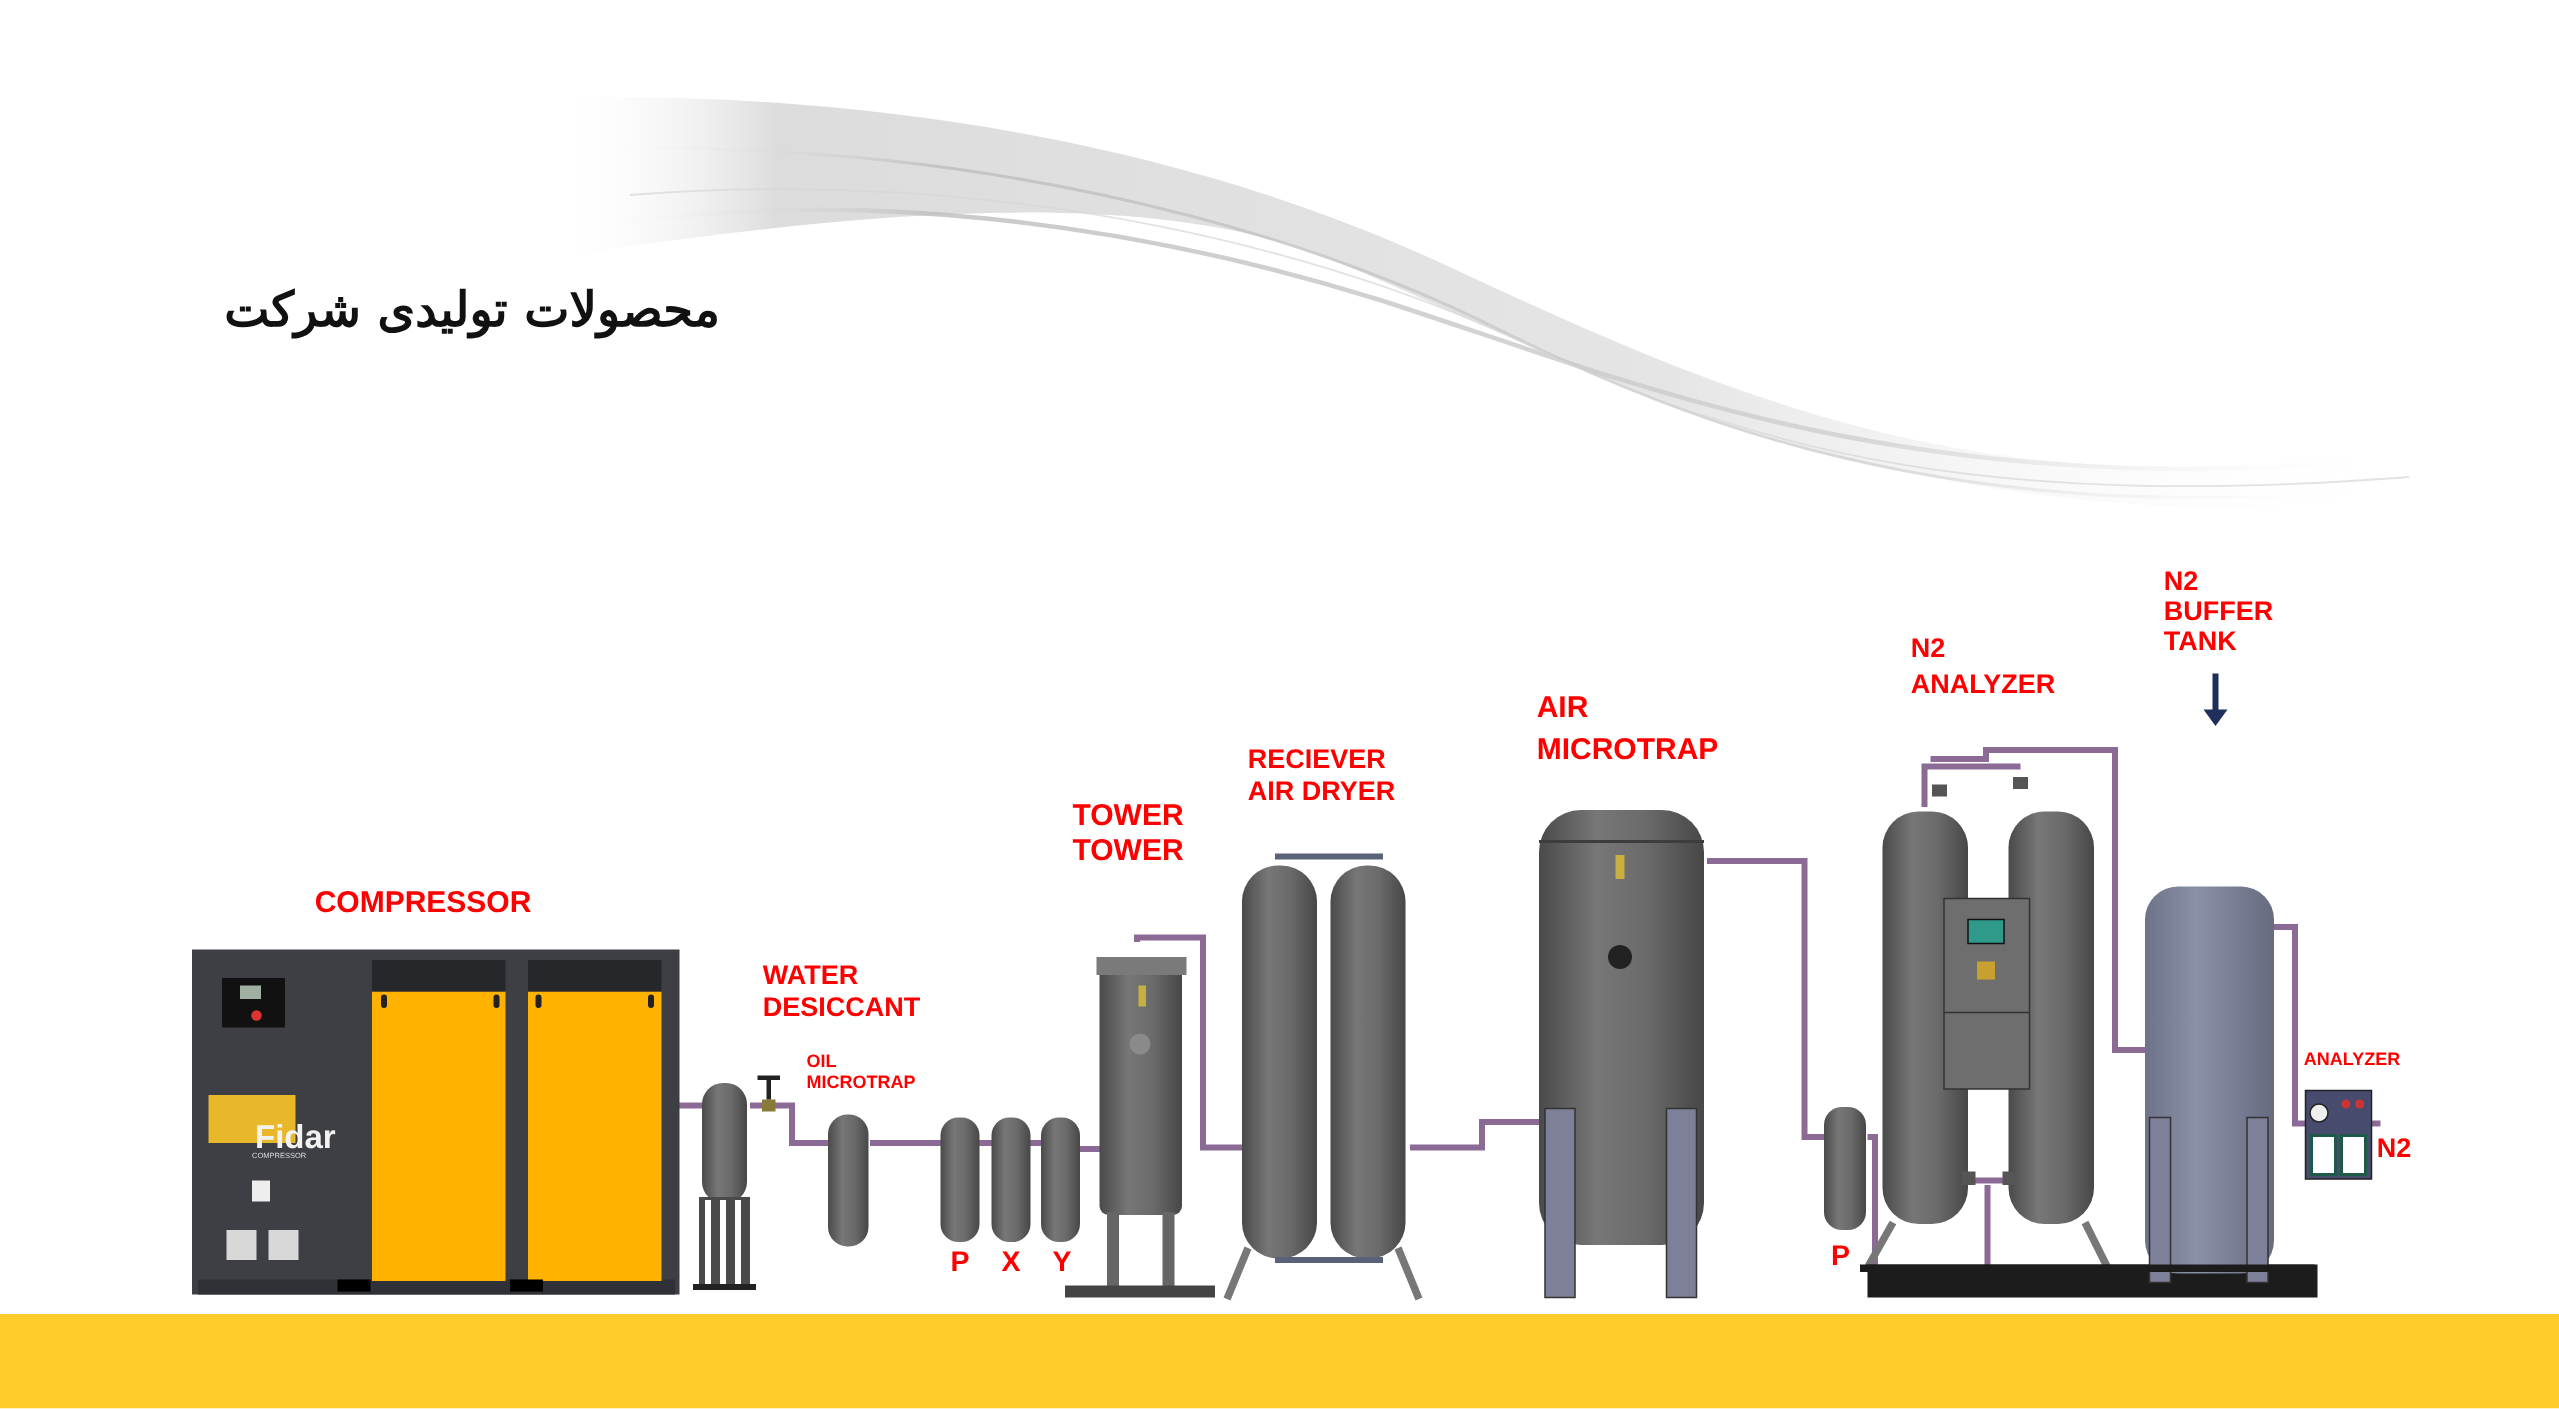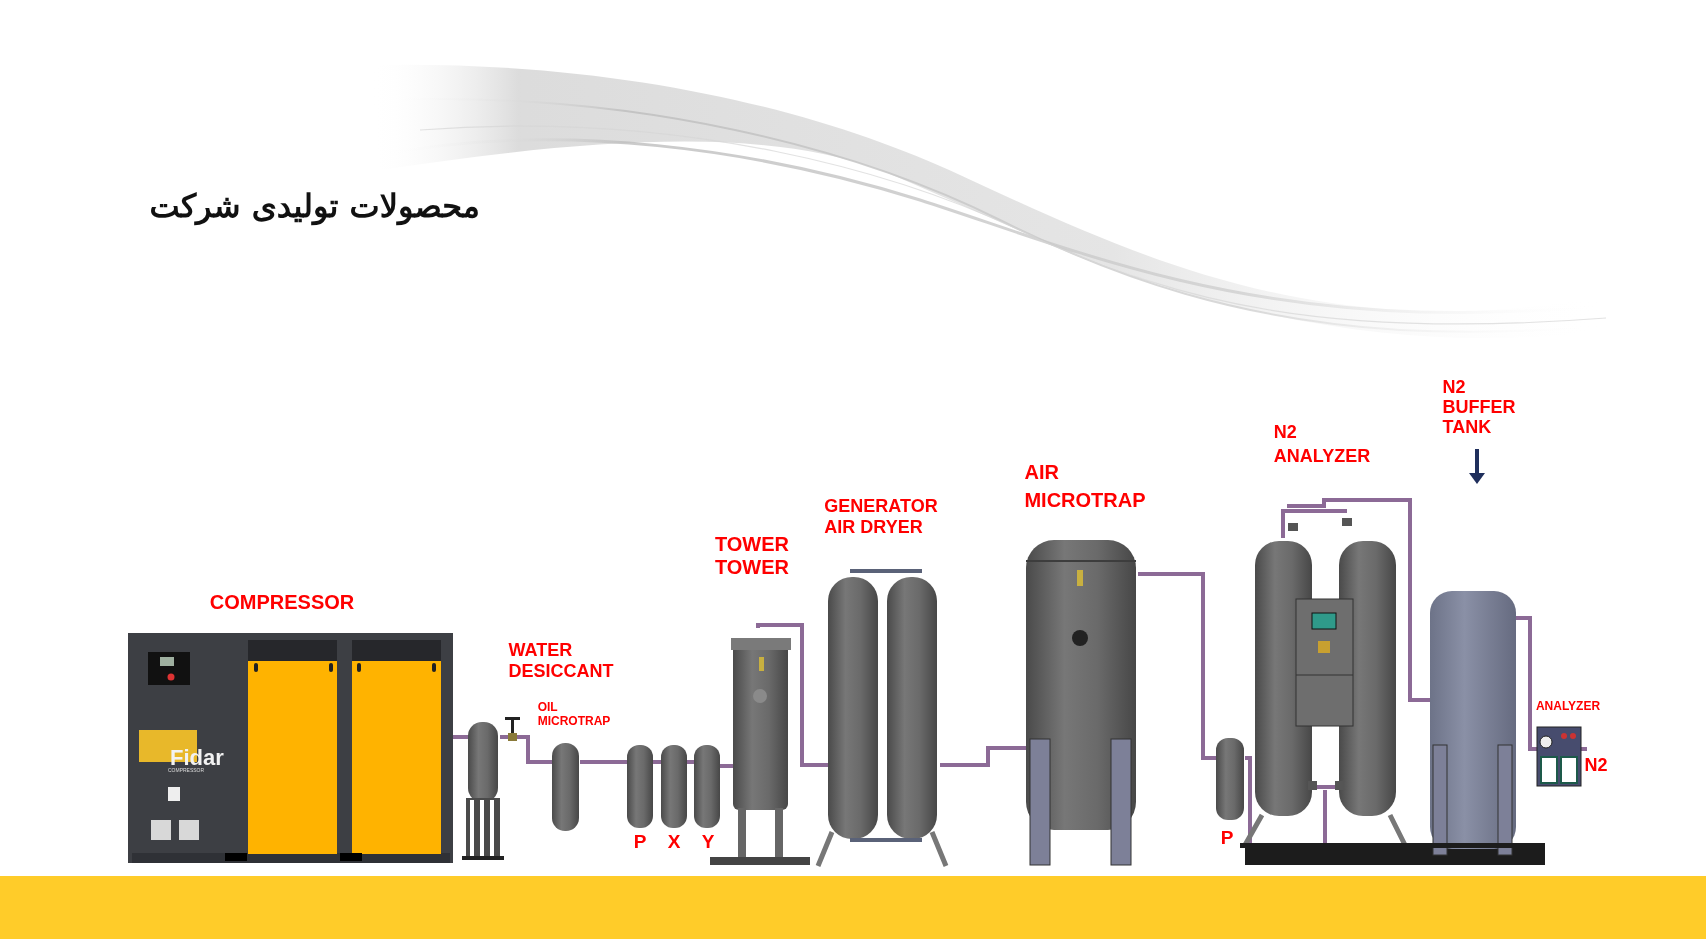--- a/index.html
+++ b/index.html
@@ -220,21 +220,21 @@
   <div class="lbl letter" style="left:640px; top:831px;">P</div>
   <div class="lbl letter" style="left:674px; top:831px;">X</div>
   <div class="lbl letter" style="left:708px; top:831px;">Y</div>
 
   <div class="lbl mid" style="left:752px; top:533px; font-size:20px;">
     <div>TOWER</div>
     <div>TOWER</div>
   </div>
 
   <div class="lbl mid" style="left:881px; top:496px;">
-    <div>GENERATOR</div>
+    <div>RECIEVER</div>
     <div>AIR DRYER</div>
   </div>
 
   <div class="lbl big" style="left:1085px; top:458px; font-size:20px; line-height:1.4;">
     <div>AIR</div>
     <div>MICROTRAP</div>
   </div>
 
   <div class="lbl letter" style="left:1227px; top:827px;">P</div>
 

